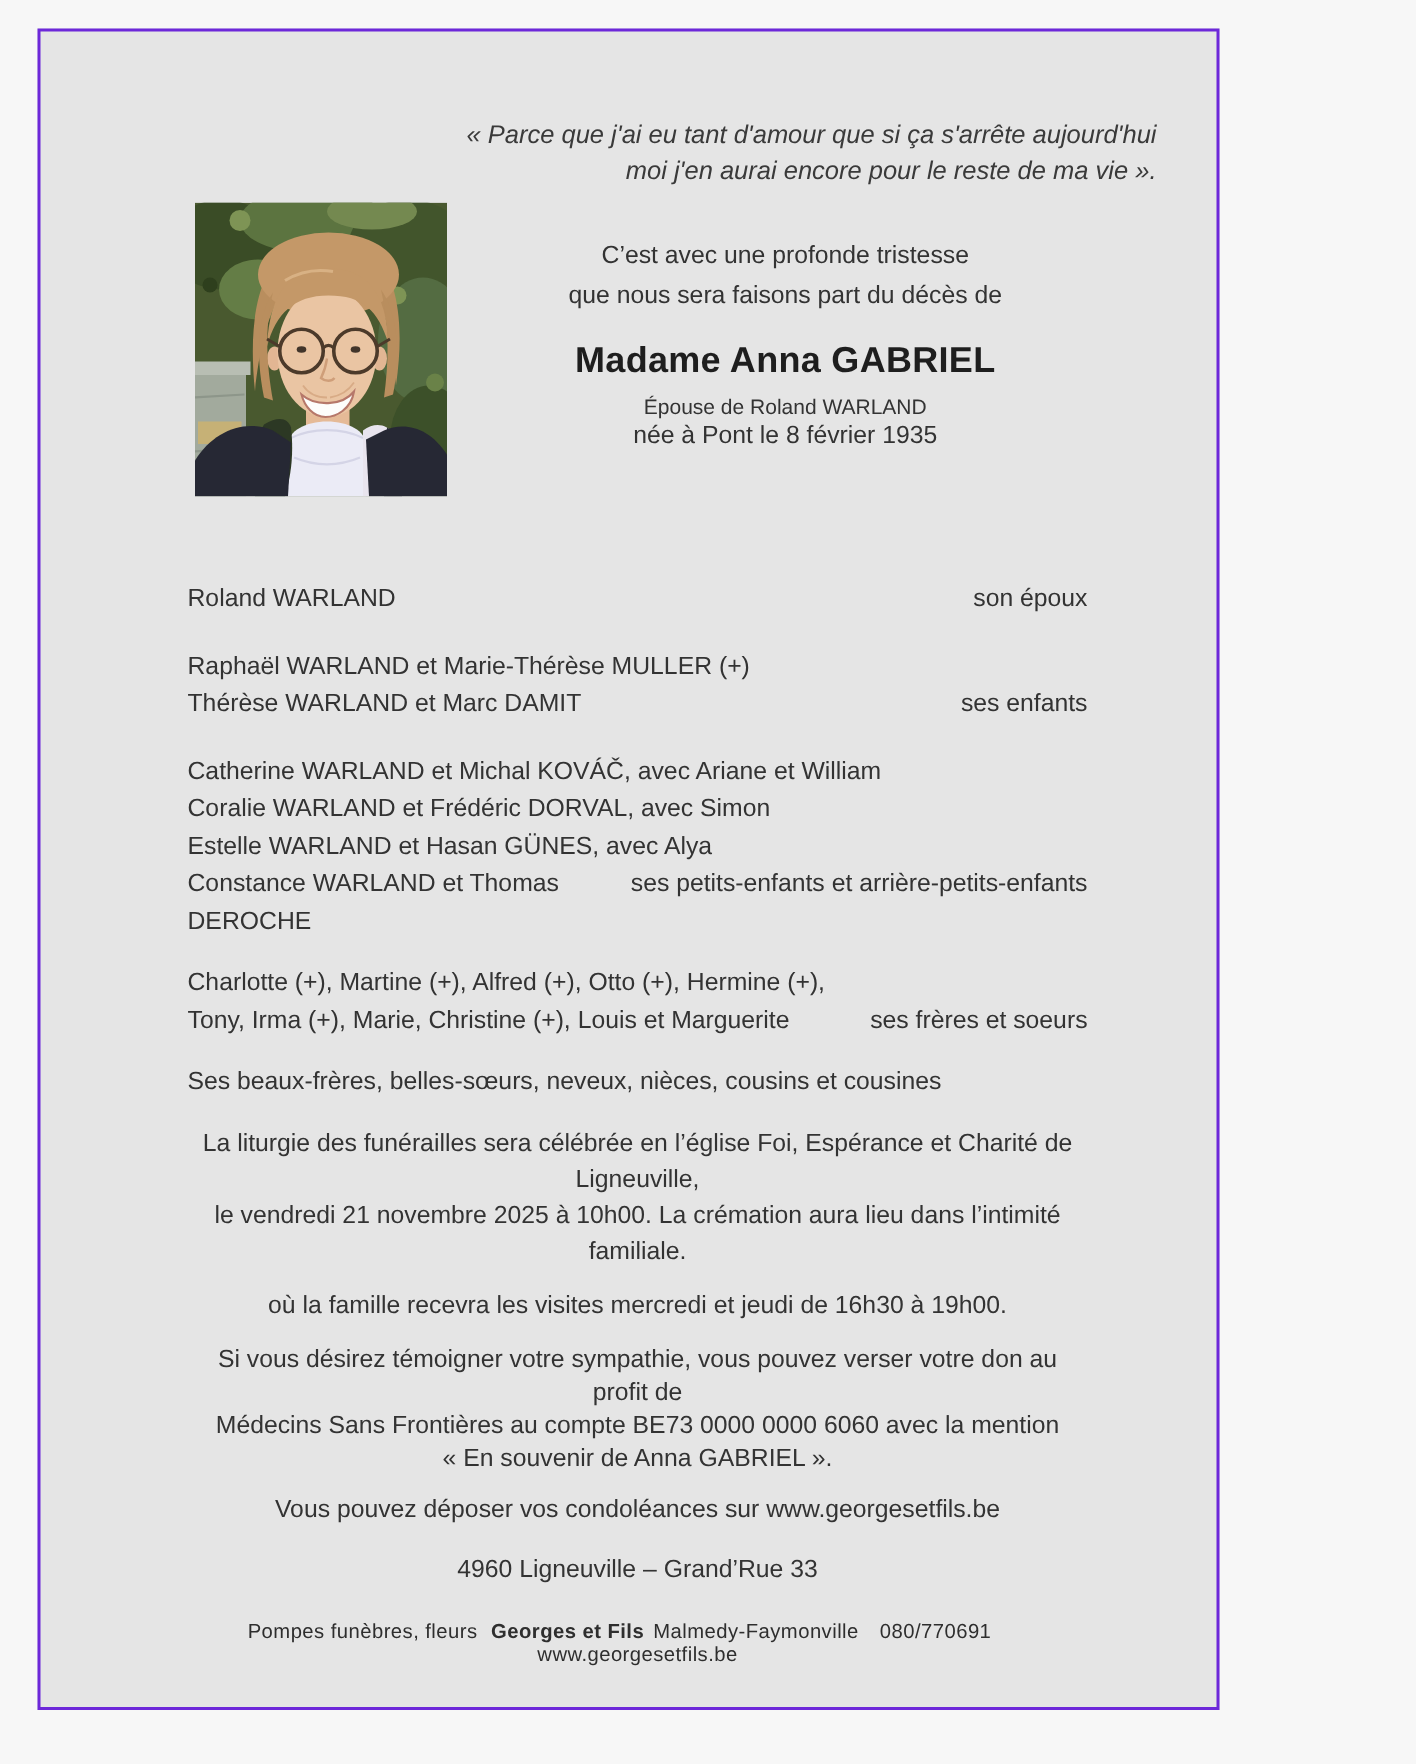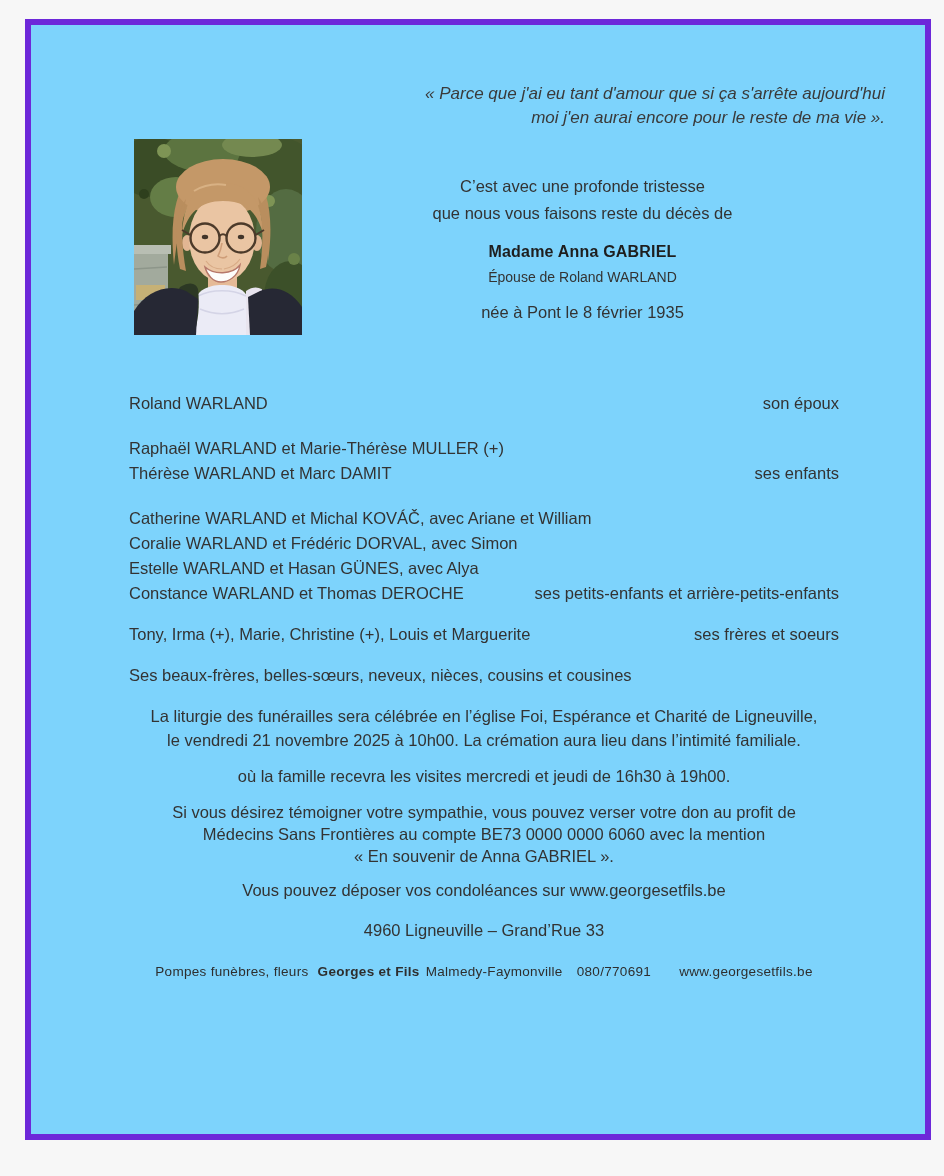--- a/index.html
+++ b/index.html
@@ -5,46 +5,46 @@
   html,body{margin:0;padding:0;}
   body{
     width:944px;height:1176px;
     background:#f7f7f7;
     font-family:"Liberation Sans", sans-serif;
     color:#333;
     position:relative;
   }
   .page{
     position:absolute;left:25px;top:19px;
-    width:906px;height:1121px;
-    background:#7dd3fc;
-    border:6px solid #6d28d9;
+    width:788px;height:1121px;
+    background:#e5e5e5;
+    border:2px solid #6d28d9;
     overflow:hidden;
     box-sizing:border-box;
   }
   .quote{
     margin:57px 40px 0 0;
     text-align:right;
     font-style:italic;
     font-size:17px;
     line-height:24px;
     color:#3a3a3a;
   }
   .header-row{
     display:flex;
     margin:9px 62px 0 103px;
-    align-items:center;
+    align-items:flex-start;
   }
   .photo-frame{width:168px;height:196px;flex:0 0 auto;overflow:hidden;}
   .photo-frame svg{display:block;}
   .header-center{flex:1;text-align:center;padding-top:22px;}
   .intro-line{font-size:16.5px;line-height:27px;}
-  .deceased-name{font-size:16px;font-weight:bold;margin-top:16px;letter-spacing:0.2px;color:#1e1e1e;}
+  .deceased-name{font-size:24px;font-weight:bold;margin-top:16px;letter-spacing:0.2px;color:#1e1e1e;}
   .deceased-spouse{font-size:14px;margin-top:8px;}
-  .deceased-born{font-size:16.5px;margin-top:16px;line-height:23px;}
+  .deceased-born{font-size:16.5px;margin-top:0;line-height:23px;}
   .deceased-died{font-size:16.5px;line-height:23px;}
   .content{margin:0 86px 0 98px;font-size:16.5px;}
   .fam-group{margin-top:20px;}
   .fam-group.first{margin-top:56px;}
   .fam-group.tight{margin-top:16px;}
   .fam-line{
     display:flex;justify-content:space-between;align-items:baseline;
     line-height:25px;
   }
   .fam-role{white-space:nowrap;padding-left:12px;}
@@ -129,21 +129,21 @@
         <path d="M112,152 C120,146 128,148 132,154 C134,168 132,182 128,196 L112,196 Z" fill="#e8e4ee"></path>
         <circle cx="120" cy="166" r="2.5" fill="#b24038"></circle>
         <circle cx="126" cy="180" r="2" fill="#5f7a48"></circle>
         <path d="M128,150 L140,158 L138,196 L126,196 Z" fill="#2a2c38"></path>
         <path d="M0,196 L0,172 C12,152 34,144 52,152 L64,160 L62,196 Z" fill="#262834"></path>
         <path d="M168,196 L168,168 C156,150 140,146 126,152 L114,158 L116,196 Z" fill="#262834"></path>
       </svg>
     </div>
     <div class="header-center">
       <div class="intro-line">C’est avec une profonde tristesse</div>
-      <div class="intro-line">que nous vous faisons reste du décès de</div>
+      <div class="intro-line">que nous sera faisons part du décès de</div>
       <div class="deceased-name">Madame Anna GABRIEL</div>
       <div class="deceased-spouse">Épouse de Roland WARLAND</div>
       <div class="deceased-born">née à Pont le 8 février 1935</div>
     </div>
   </div>
 
   <div class="content">
 
     <div class="fam-group first">
       <div class="fam-line">
@@ -172,20 +172,23 @@
       <div class="fam-line">
         <span>Estelle WARLAND et Hasan GÜNES, avec Alya</span>
       </div>
       <div class="fam-line">
         <span>Constance WARLAND et Thomas DEROCHE</span>
         <span class="fam-role">ses petits-enfants et arrière-petits-enfants</span>
       </div>
     </div>
 
     <div class="fam-group tight">
+      <div class="fam-line">
+        <span>Charlotte (+), Martine (+), Alfred (+), Otto (+), Hermine (+),</span>
+      </div>
       <div class="fam-line">
         <span>Tony, Irma (+), Marie, Christine (+), Louis et Marguerite</span>
         <span class="fam-role">ses frères et soeurs</span>
       </div>
     </div>
 
 
     <div class="relatives">
       <div>Ses beaux-frères, belles-sœurs, neveux, nièces, cousins et cousines</div>
     </div>

